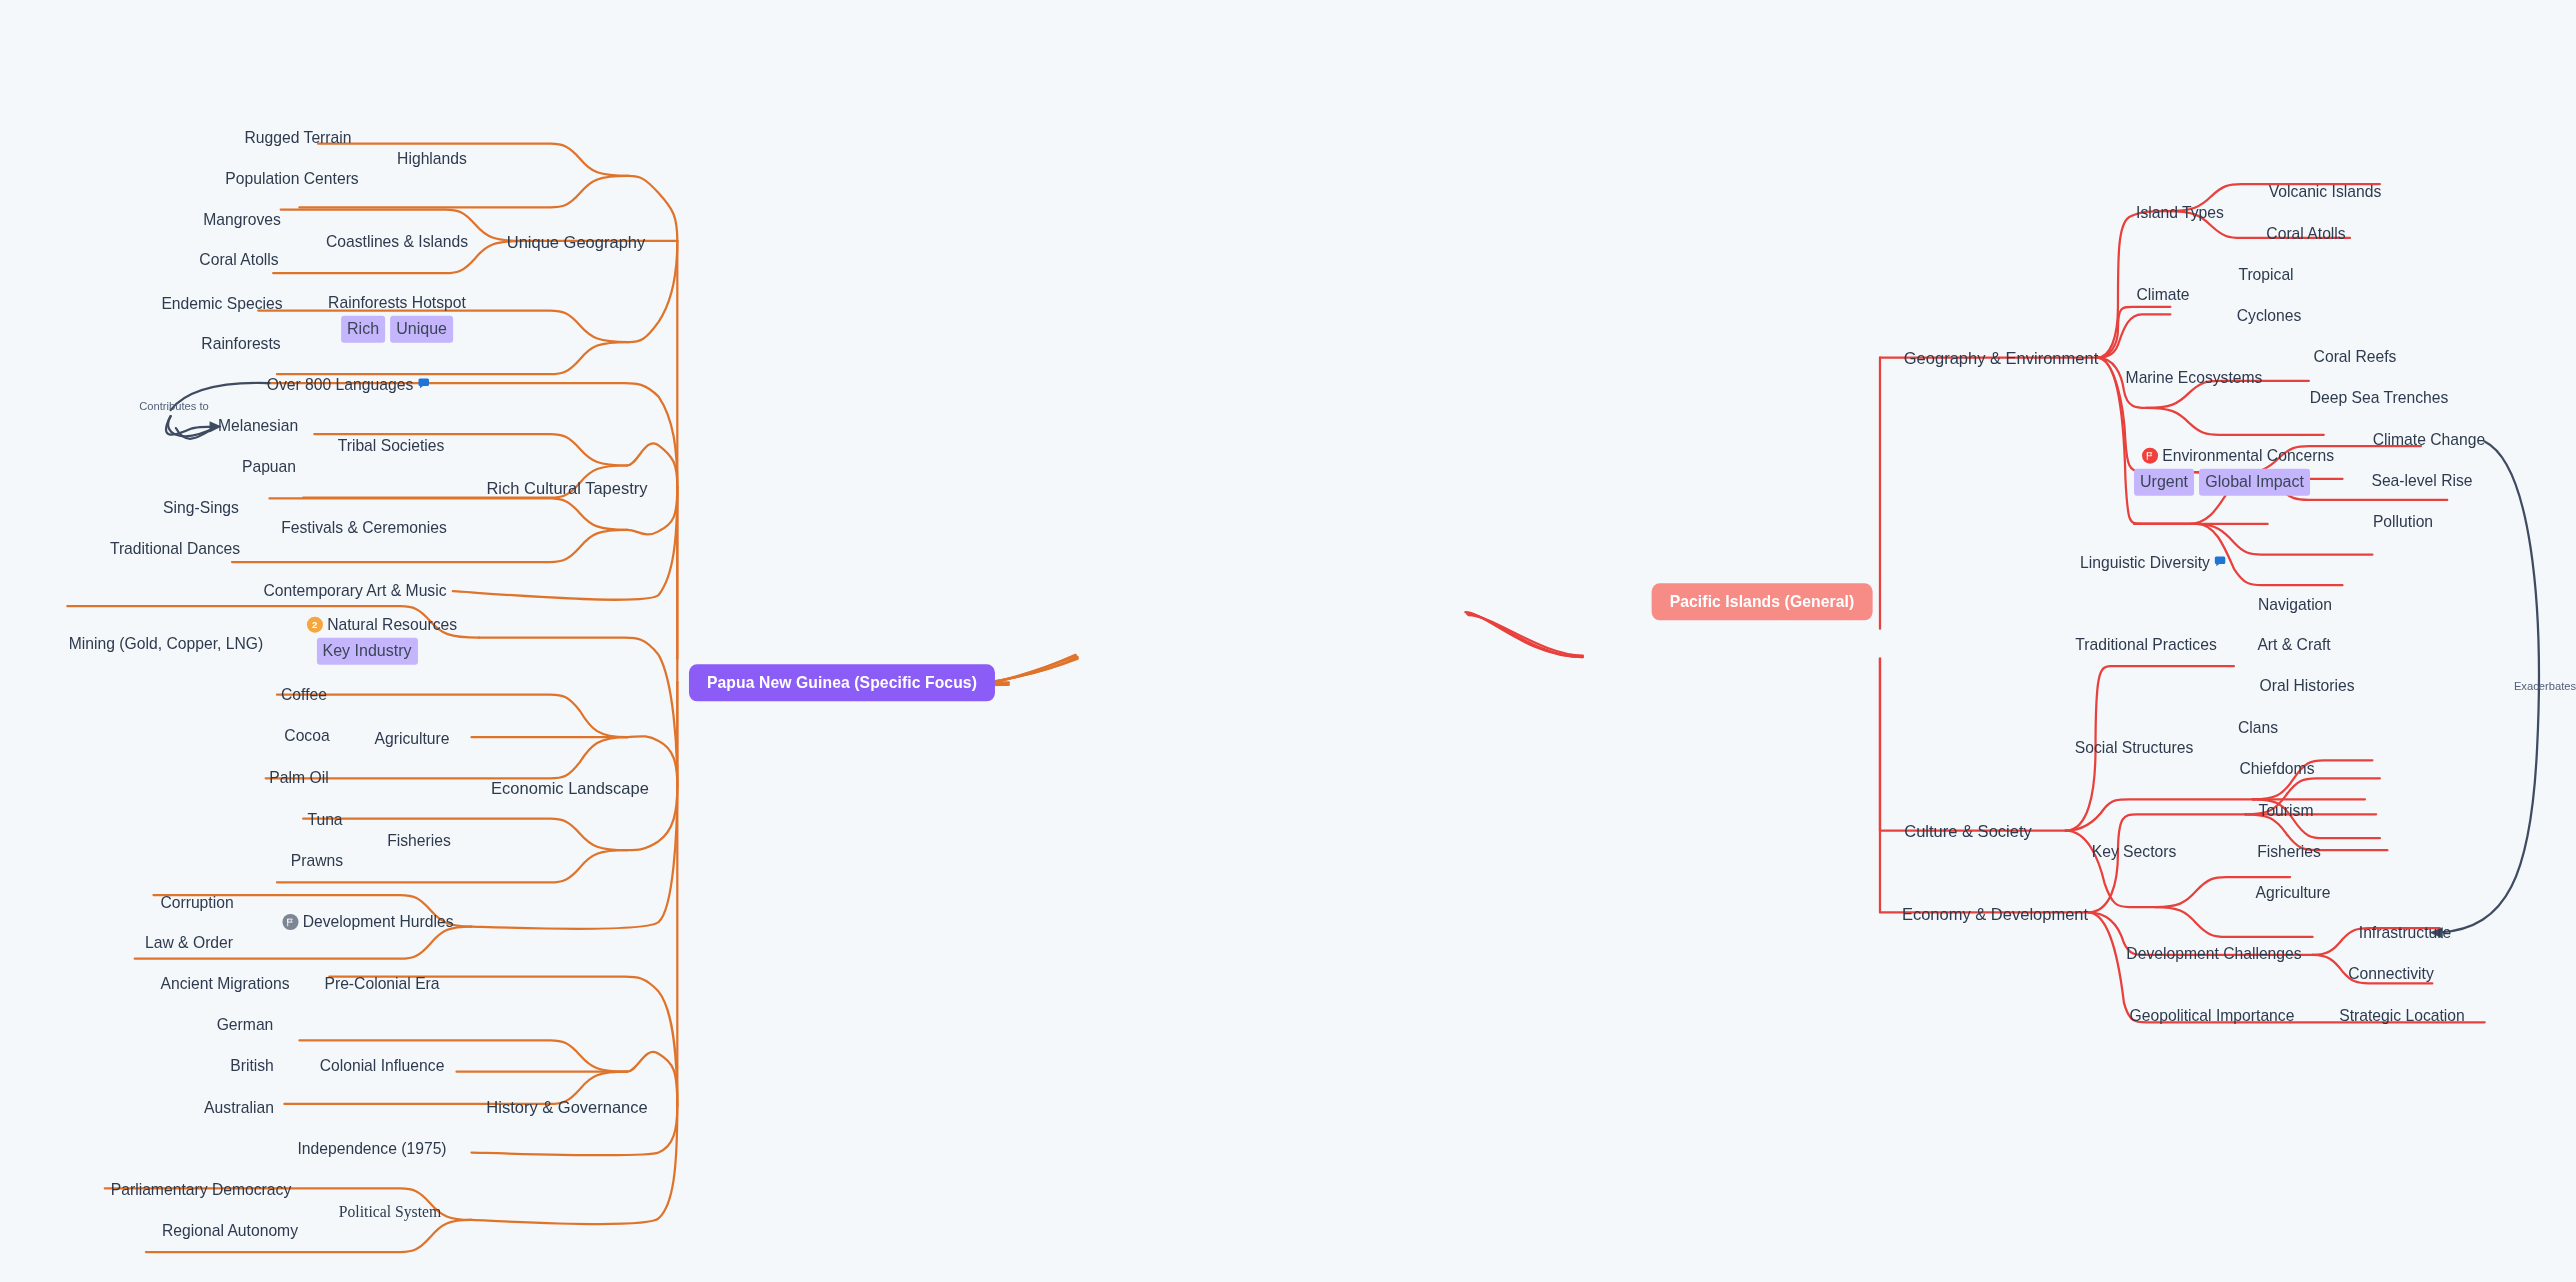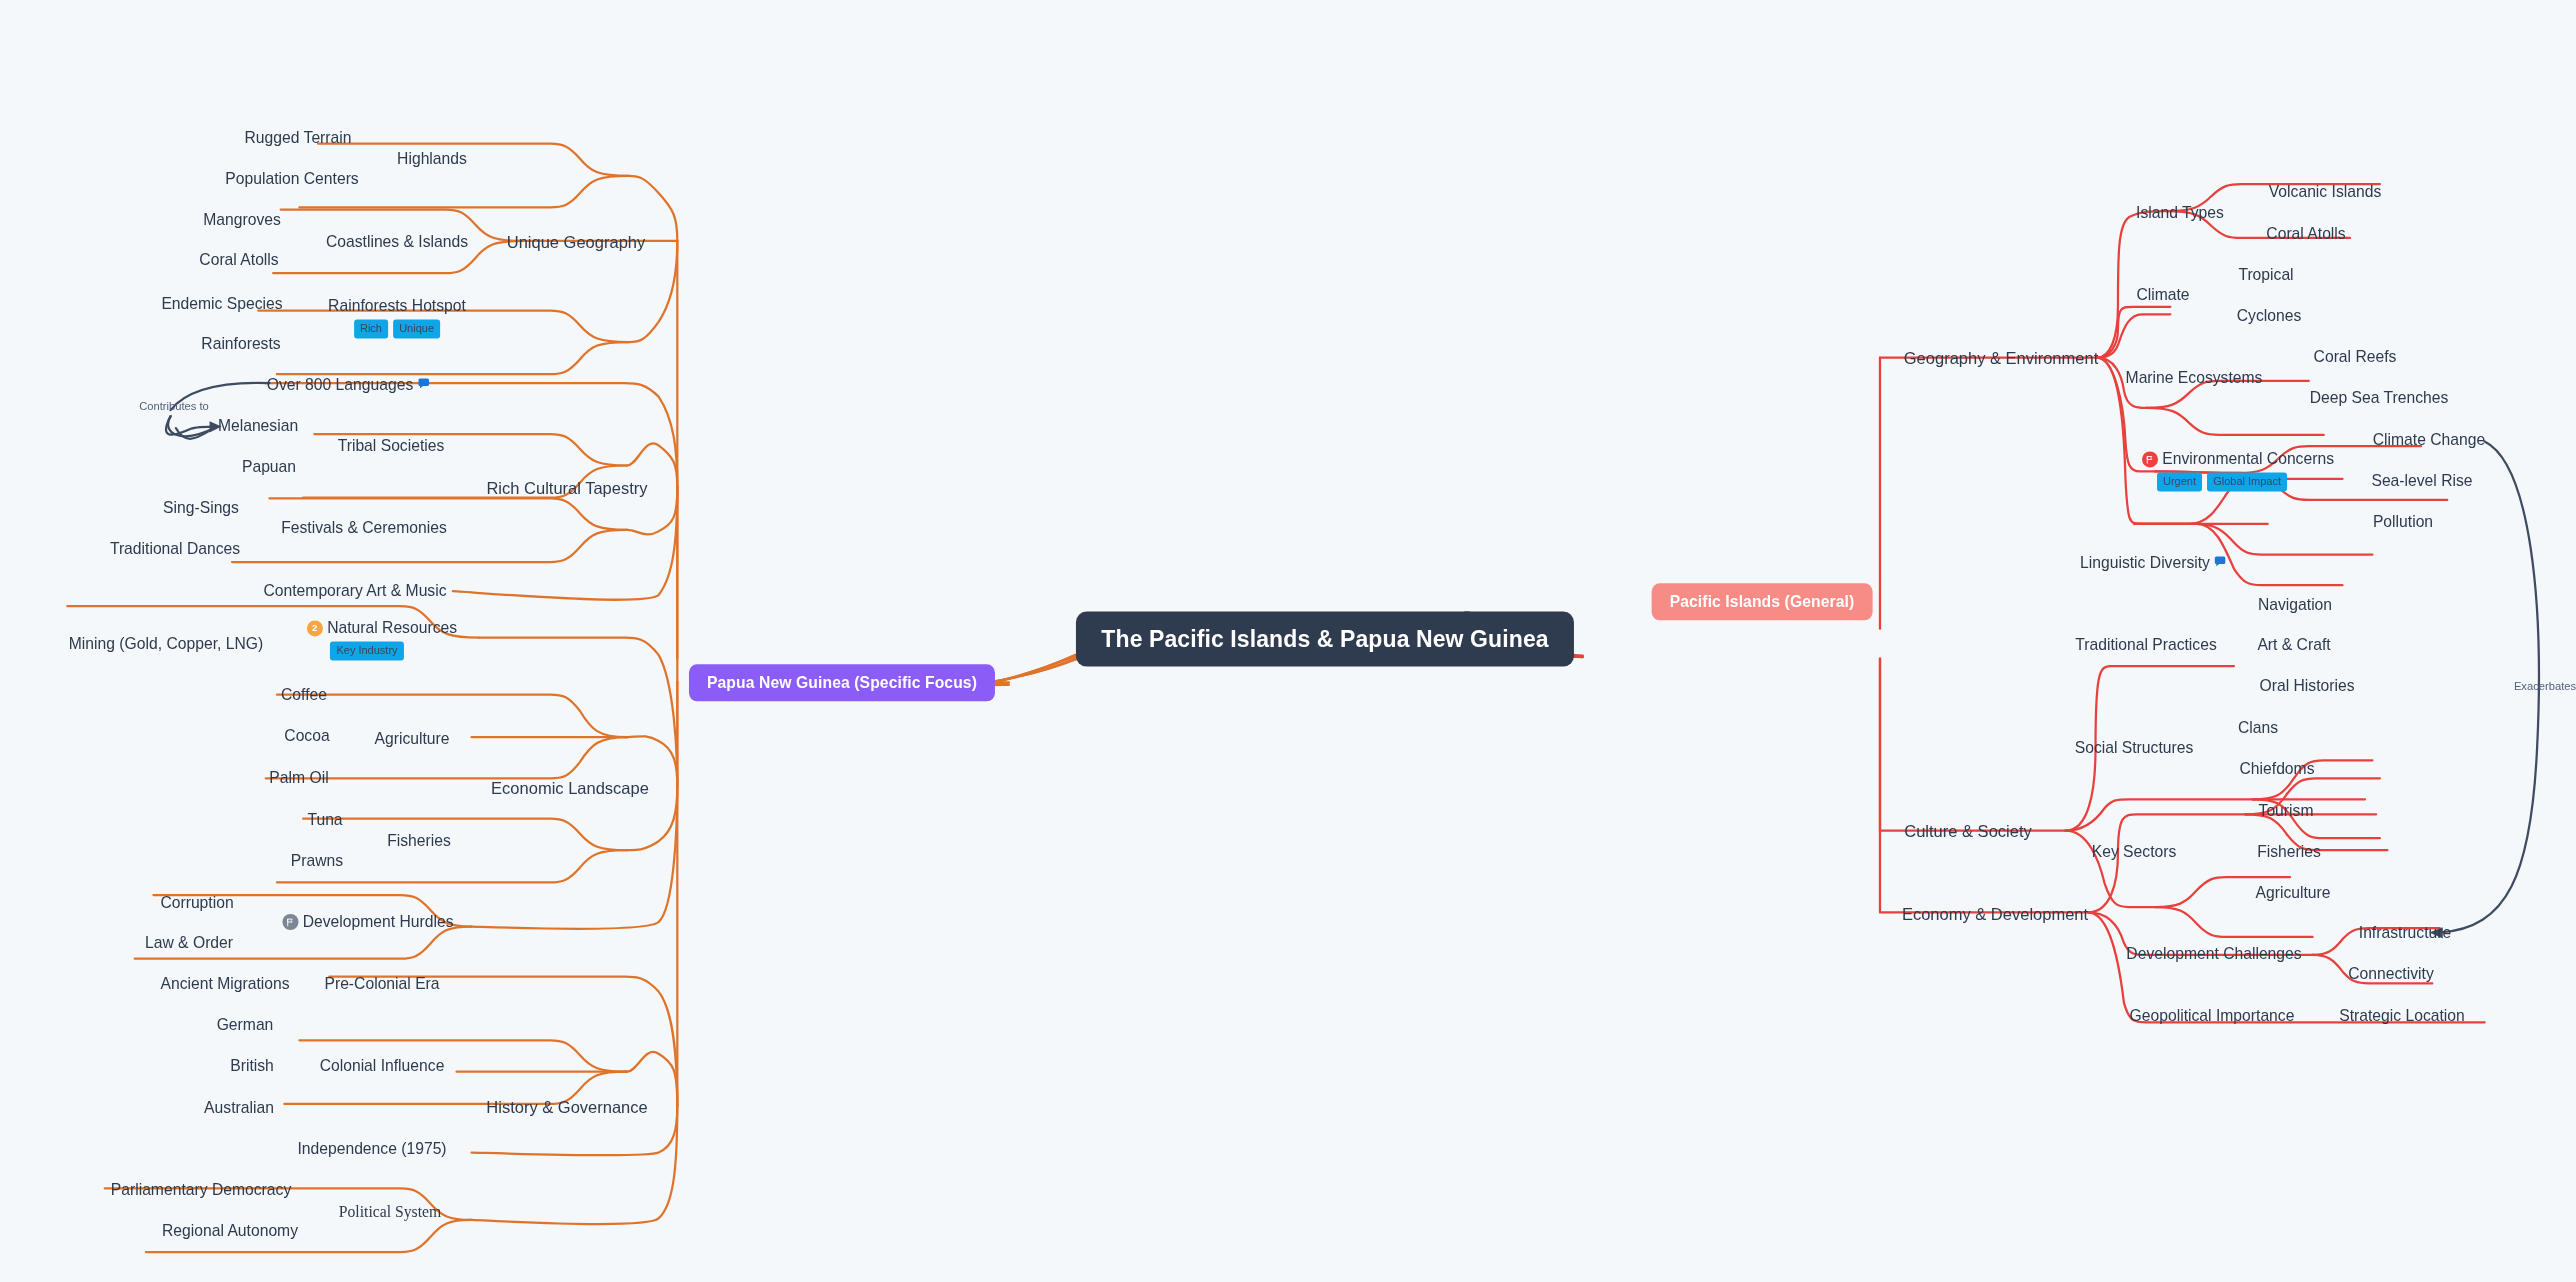--- a/index.html
+++ b/index.html
@@ -64,23 +64,23 @@
   .t3 { font-size: 15.7px; color: #2e3a4d; }
   .t4 { font-size: 15.7px; color: #2e3a4d; }
 
   
   .tags {
     display: flex;
     gap: 5.2px;
     margin-top: 3.7px;
   }
   .tag {
-    background: #0ea5e9;
+    background: #c4b5fd;
     color: #3a4655;
-    font-size: 11px;
+    font-size: 16px;
     padding: 1.5px 6px;
     border-radius: 3px;
     line-height: 1.5;
   }
   
   .badge {
     display: inline-flex;
     align-items: center;
     justify-content: center;
     width: 15.7px; height: 15.7px;
@@ -248,23 +248,20 @@
       <path d="M235 572 C 250 600, 270 580, 290 570"></path>
       <path d="M228 556 C 210 590, 235 582, 255 573 C 262 570, 278 570, 290 570"></path>
       <path d="M3320 590 C 3380 620, 3400 800, 3390 1000 C 3382 1170, 3350 1240, 3260 1246"></path>
     </g>
     <g fill="#3f4b60" stroke="none">
       <polygon points="296,570 280,563 280,578"></polygon>
       <polygon points="3246,1246 3264,1239 3264,1254"></polygon>
     </g>
   </svg>
 
-  <div class="node" style="left:1325px; top:639px;">
-    <div class="root">The Pacific Islands &amp; Papua New Guinea</div>
-  </div>
 
   <div class="node" style="left:842px; top:683px;">
     <div class="pill orange">Papua New Guinea (Specific Focus)</div>
   </div>
 
   <div class="node" style="left:1762px; top:602px;">
     <div class="pill red">Pacific Islands (General)</div>
   </div>
 
   <div class="node t2" style="left:576px; top:242px;">

